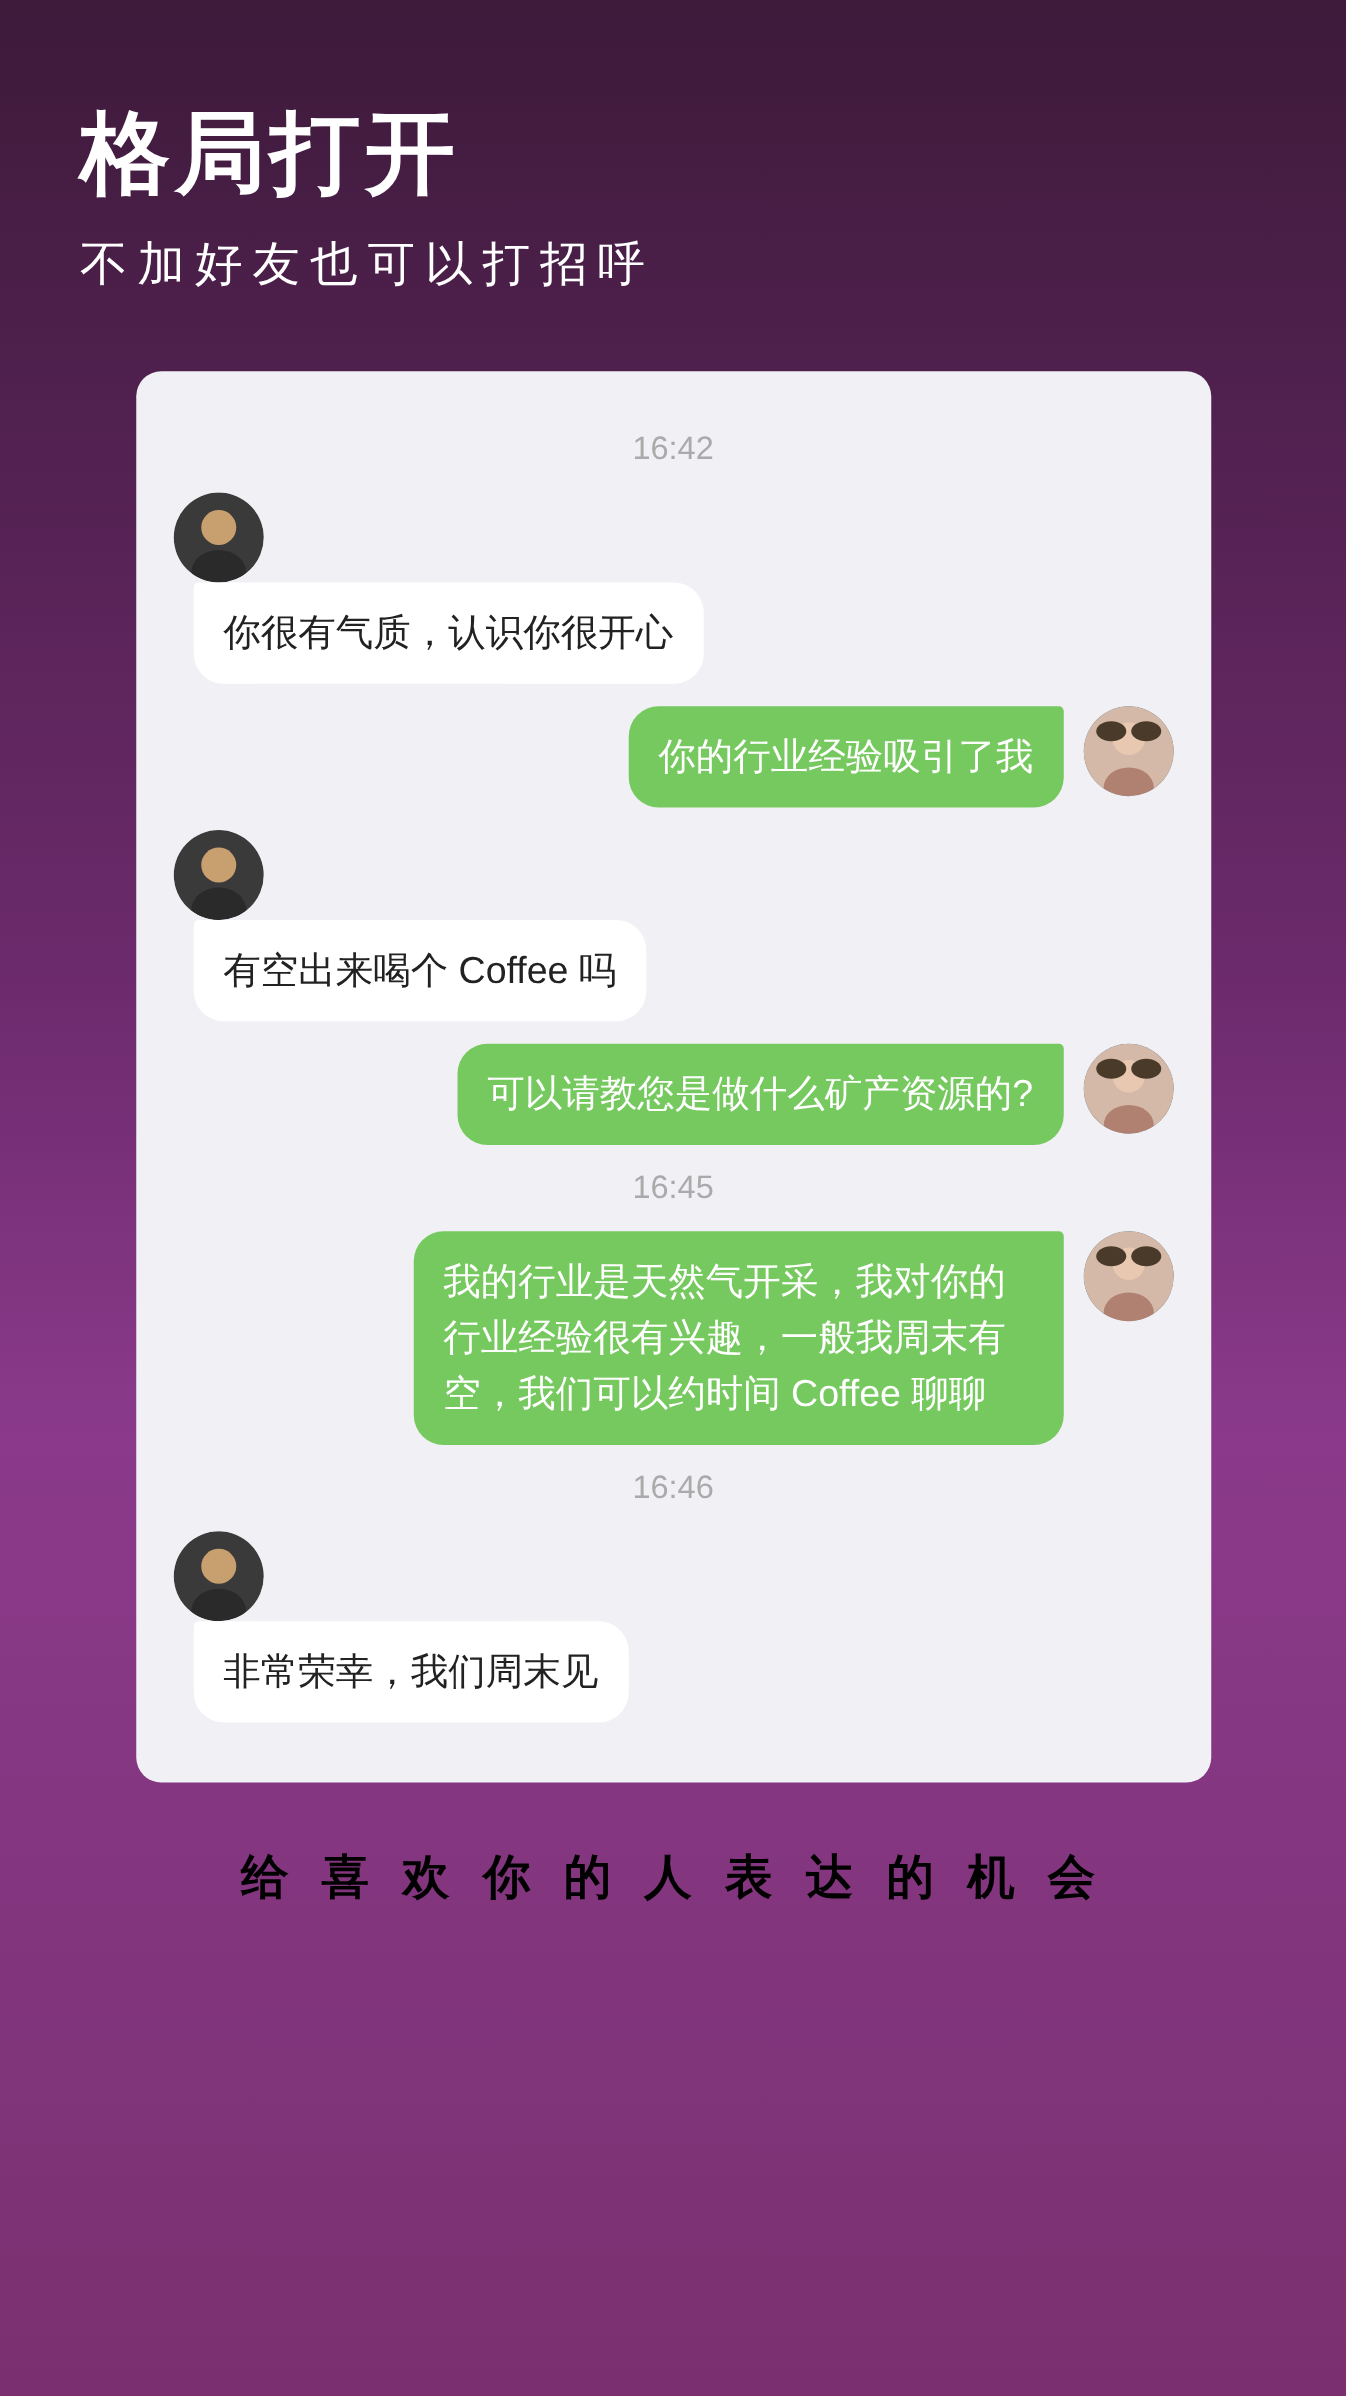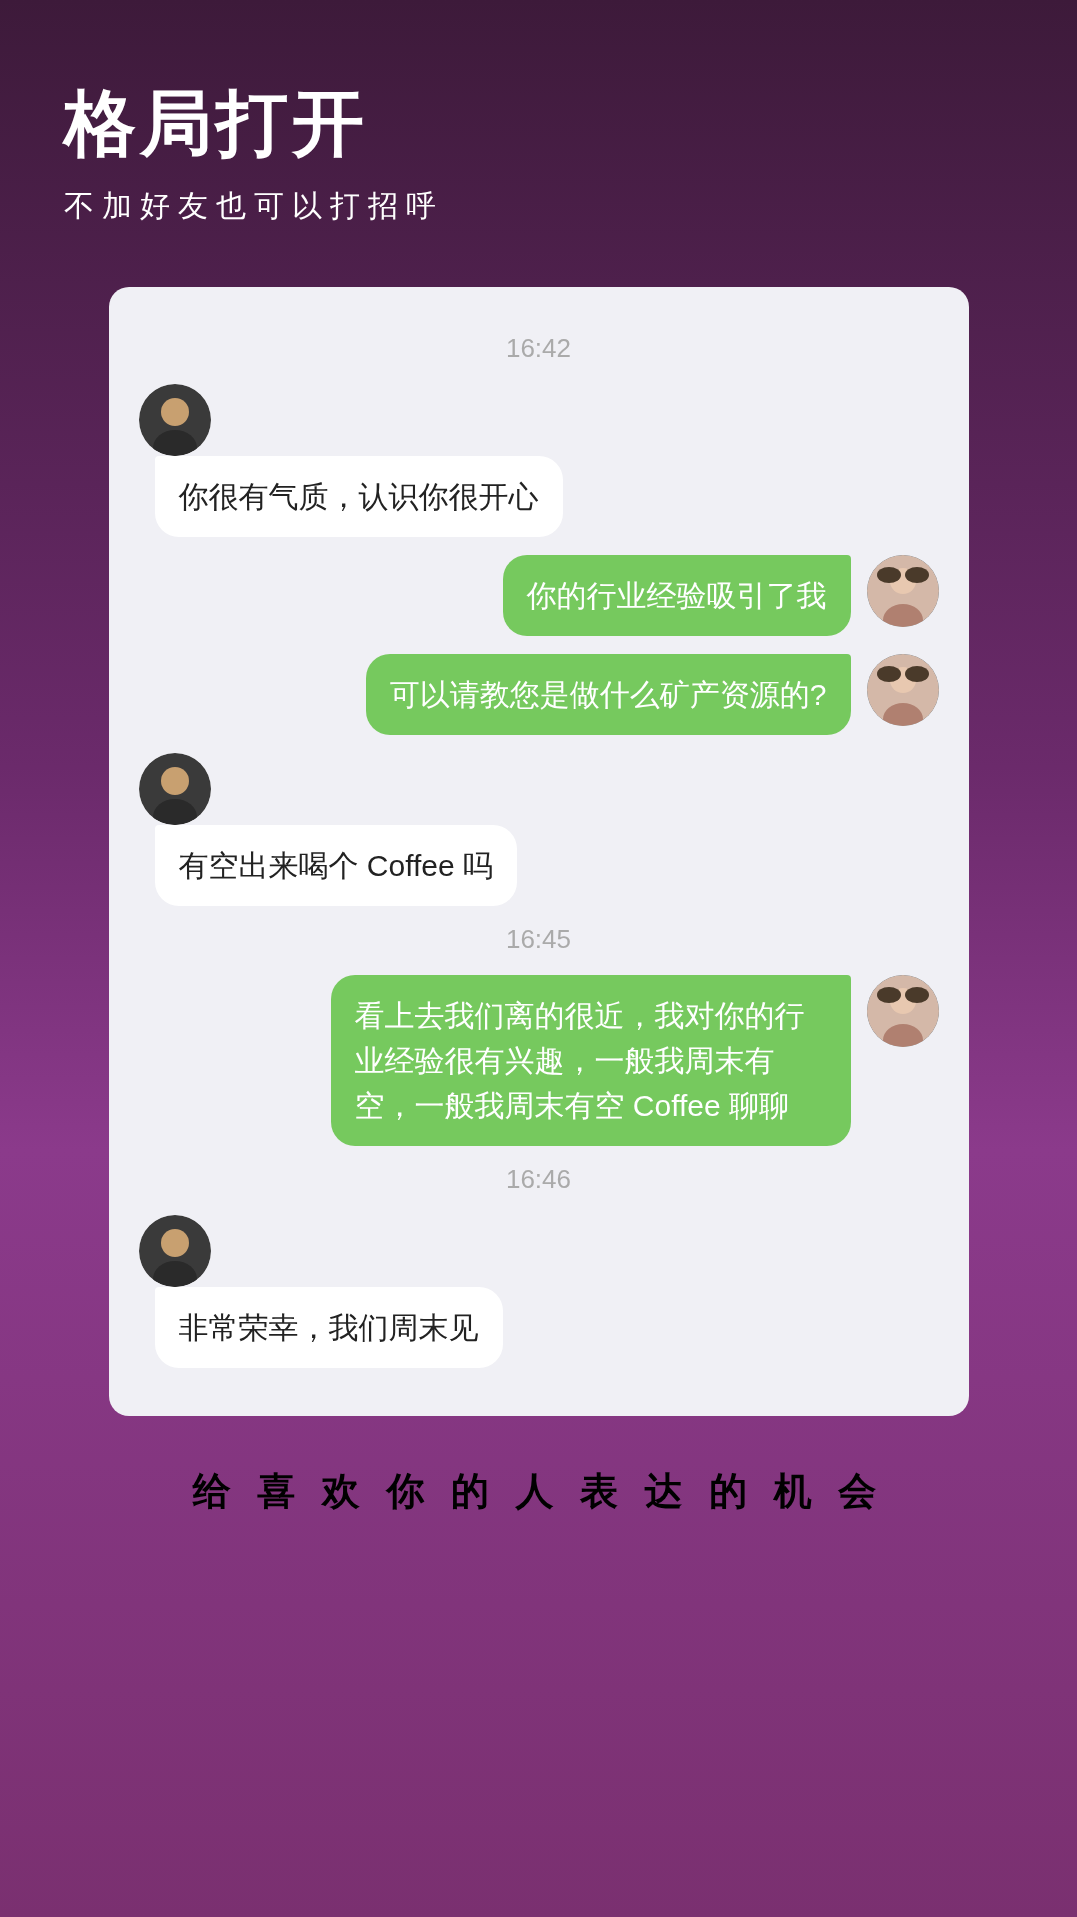--- a/index.html
+++ b/index.html
@@ -23,21 +23,21 @@
       color: #ffffff;
       font-size: 72px;
       font-weight: 800;
       letter-spacing: 4px;
       line-height: 1.2;
       margin-bottom: 20px;
     }
 
     .subheadline {
       color: #ffffff;
-      font-size: 30px;
+      font-size: 38px;
       font-weight: 400;
       letter-spacing: 8px;
     }
 
     .chat-container {
       width: 860px;
       background: #f0f0f5;
       border-radius: 20px;
       padding: 30px 30px;
       margin: 20px auto 40px auto;
@@ -136,48 +136,48 @@
     <div class="message-row right">
       <div class="avatar"><svg width="72" height="72" viewBox="0 0 72 72" class="female-svg">
     <circle cx="36" cy="36" r="36" fill="#d4b8a8"></circle>
     <circle cx="36" cy="26" r="13" fill="#e8c8b0"></circle>
     <ellipse cx="36" cy="65" rx="20" ry="16" fill="#b08070"></ellipse>
     <ellipse cx="22" cy="20" rx="12" ry="8" fill="#4a3a2a"></ellipse>
     <ellipse cx="50" cy="20" rx="12" ry="8" fill="#4a3a2a"></ellipse>
   </svg></div>
       <div class="bubble bubble-right">你的行业经验吸引了我</div>
     </div>
+    <div class="message-row left">
+      <div class="avatar"><svg width="72" height="72" viewBox="0 0 72 72" class="male-svg">
+    <circle cx="36" cy="36" r="36" fill="#3a3a3a"></circle>
+    <circle cx="36" cy="28" r="14" fill="#c8a070"></circle>
+    <ellipse cx="36" cy="64" rx="22" ry="18" fill="#2a2a2a"></ellipse>
+  </svg></div>
+      <div class="bubble bubble-left">有空出来喝个 Coffee 吗</div>
+    </div>
     <div class="message-row right">
       <div class="avatar"><svg width="72" height="72" viewBox="0 0 72 72" class="female-svg">
     <circle cx="36" cy="36" r="36" fill="#d4b8a8"></circle>
     <circle cx="36" cy="26" r="13" fill="#e8c8b0"></circle>
     <ellipse cx="36" cy="65" rx="20" ry="16" fill="#b08070"></ellipse>
     <ellipse cx="22" cy="20" rx="12" ry="8" fill="#4a3a2a"></ellipse>
     <ellipse cx="50" cy="20" rx="12" ry="8" fill="#4a3a2a"></ellipse>
   </svg></div>
       <div class="bubble bubble-right">可以请教您是做什么矿产资源的?</div>
     </div>
-    <div class="message-row left">
-      <div class="avatar"><svg width="72" height="72" viewBox="0 0 72 72" class="male-svg">
-    <circle cx="36" cy="36" r="36" fill="#3a3a3a"></circle>
-    <circle cx="36" cy="28" r="14" fill="#c8a070"></circle>
-    <ellipse cx="36" cy="64" rx="22" ry="18" fill="#2a2a2a"></ellipse>
-  </svg></div>
-      <div class="bubble bubble-left">有空出来喝个 Coffee 吗</div>
-    </div>
     <div class="timestamp">16:45</div>
     <div class="message-row right">
       <div class="avatar"><svg width="72" height="72" viewBox="0 0 72 72" class="female-svg">
     <circle cx="36" cy="36" r="36" fill="#d4b8a8"></circle>
     <circle cx="36" cy="26" r="13" fill="#e8c8b0"></circle>
     <ellipse cx="36" cy="65" rx="20" ry="16" fill="#b08070"></ellipse>
     <ellipse cx="22" cy="20" rx="12" ry="8" fill="#4a3a2a"></ellipse>
     <ellipse cx="50" cy="20" rx="12" ry="8" fill="#4a3a2a"></ellipse>
   </svg></div>
-      <div class="bubble bubble-right">看上去我们离的很近，我对你的行业经验很有兴趣，一般我周末有空，一般我周末有空 Coffee 聊聊</div>
+      <div class="bubble bubble-right">我的行业是天然气开采，我对你的行业经验很有兴趣，一般我周末有空，我们可以约时间 Coffee 聊聊</div>
     </div>
     <div class="timestamp">16:46</div>
     <div class="message-row left">
       <div class="avatar"><svg width="72" height="72" viewBox="0 0 72 72" class="male-svg">
     <circle cx="36" cy="36" r="36" fill="#3a3a3a"></circle>
     <circle cx="36" cy="28" r="14" fill="#c8a070"></circle>
     <ellipse cx="36" cy="64" rx="22" ry="18" fill="#2a2a2a"></ellipse>
   </svg></div>
       <div class="bubble bubble-left">非常荣幸，我们周末见</div>
     </div>

